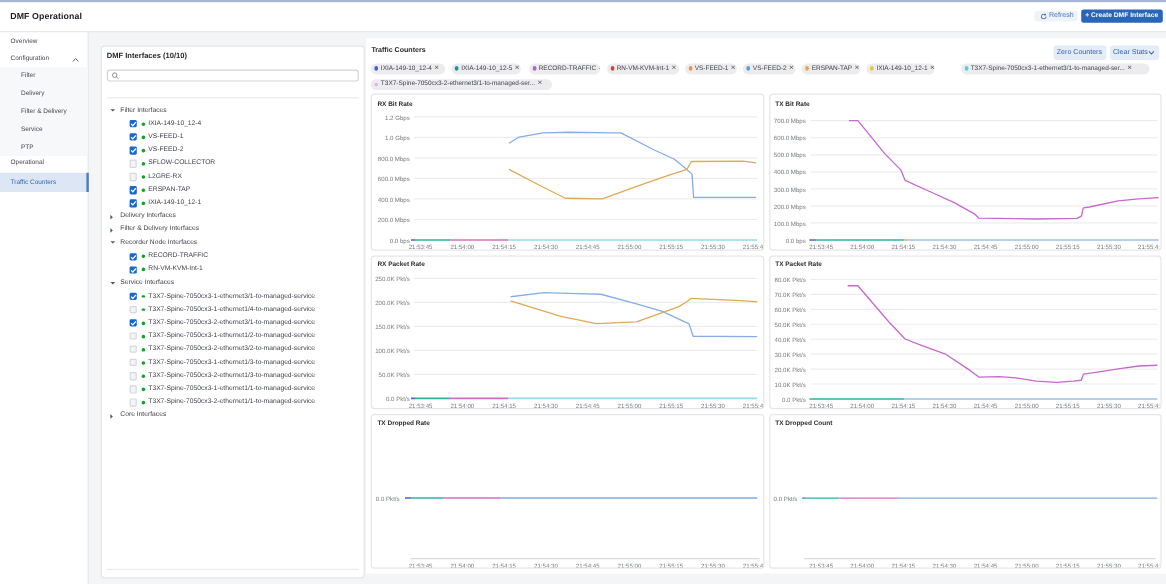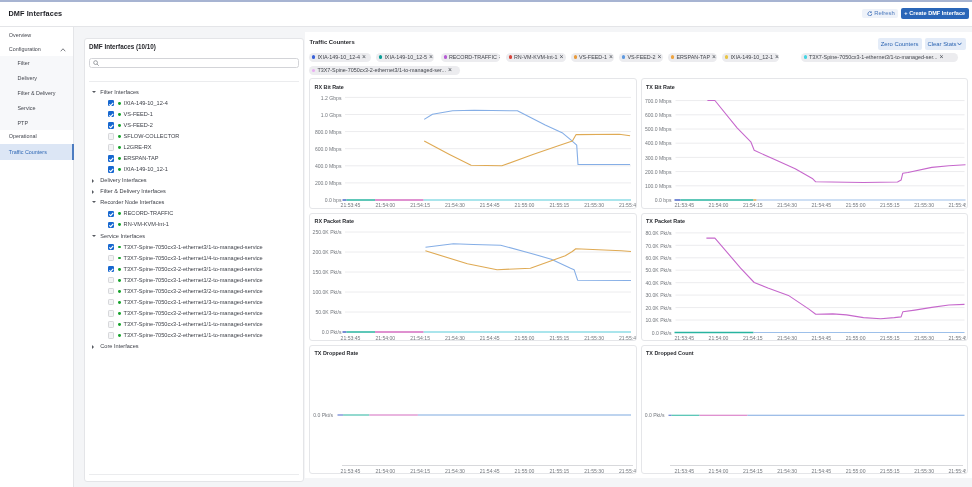--- a/index.html
+++ b/index.html
@@ -29,21 +29,21 @@
 .rtitle{left:309.5px;top:39px;font-size:5.9px;font-weight:bold;color:#26272c;}
 .btn{font-size:5.9px;border-radius:2px;white-space:nowrap;text-align:center;}
 .chip{height:9px;border-radius:4.5px;background:#ececef;font-size:5.4px;color:#43464d;white-space:nowrap;overflow:hidden;}
 .cdot{width:3.2px;height:3.2px;border-radius:50%;display:inline-block;}
 .ccard{background:#fff;border:1px solid #e5e6e9;border-radius:3px;overflow:hidden;}
 .ctitle{font-size:5.4px;font-weight:bold;color:#2a2c31;position:absolute;left:4.5px;top:4.5px;}
 svg text{font-family:"Liberation Sans",sans-serif;}
 </style></head><body>
 <div class="abs topline"></div>
 <div class="abs header"></div>
-<div class="abs htitle">DMF Interfaces</div>
+<div class="abs htitle">DMF Operational</div>
 
 <div class="abs btn" style="left:862px;top:8.5px;width:36px;height:9.5px;background:#eef2f9;color:#4a78bd;line-height:9.5px;">
 <svg style="position:absolute;left:5px;top:2.2px" width="5.6" height="5.6" viewBox="0 0 10 10">
       <path d="M8.5 5a3.5 3.5 0 1 1 -1.1 -2.6" fill="none" stroke="#4a78bd" stroke-width="1.5"></path>
       <path d="M7.5 0.4 L8 2.9 L5.5 2.5" fill="none" stroke="#4a78bd" stroke-width="1.3"></path>
     </svg>
 <span style="padding-left:9px">Refresh</span></div>
 <div class="abs btn" style="left:901px;top:7.5px;width:67.5px;height:11px;background:#2a66b8;color:#fff;line-height:11px;font-weight:bold;font-size:5.6px;">+ Create DMF Interface</div>
 
 <div class="abs sidebar"></div>

